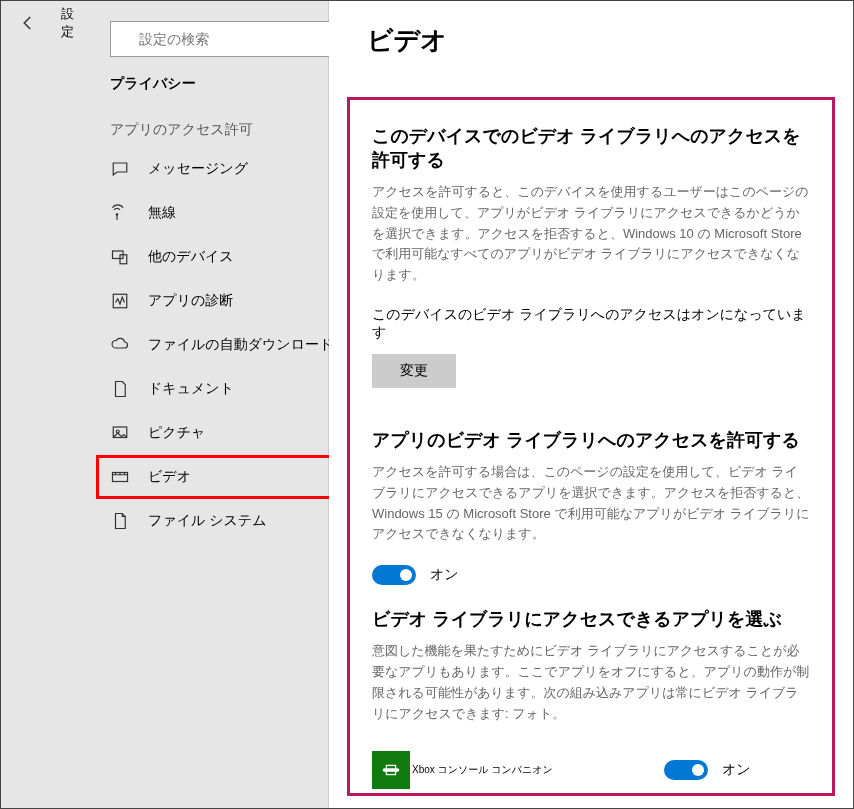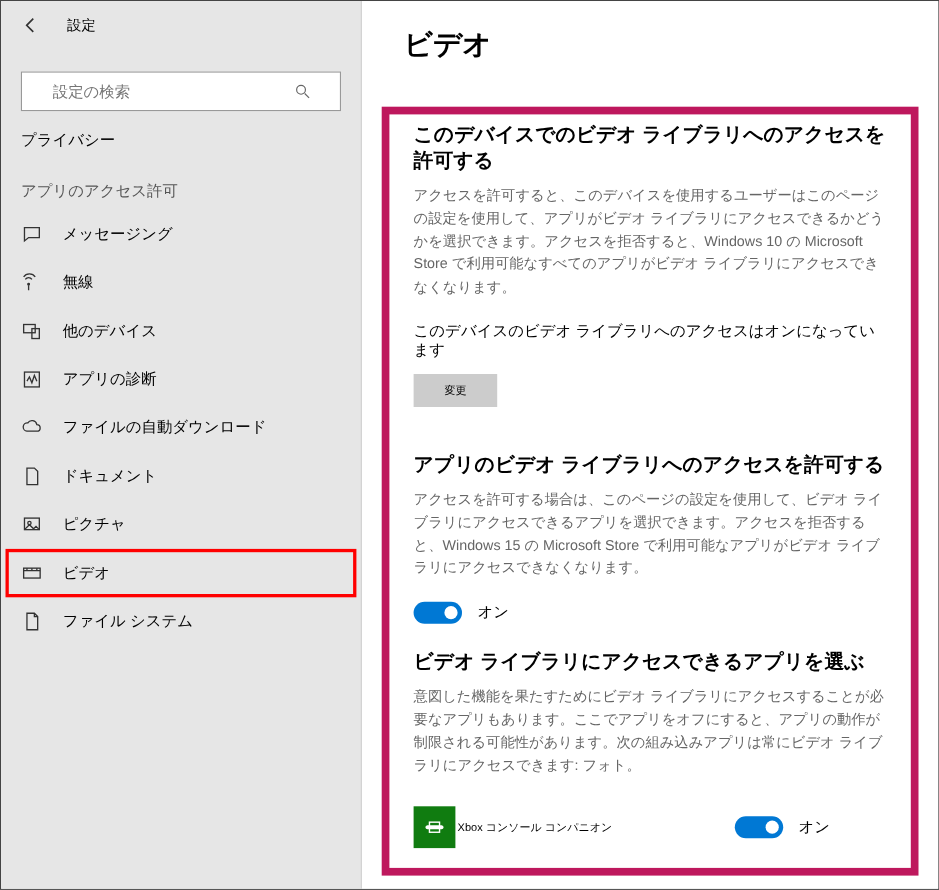--- a/index.html
+++ b/index.html
@@ -1,38 +1,38 @@
 <!DOCTYPE html>
 <html><head>
 <meta charset="utf-8">
 <style>
 html,body{margin:0;padding:0;font-family:"Yu Gothic UI","Meiryo","Segoe UI",sans-serif;font-size:14px;color:#000;background:#fff}
 .window{width:854px;height:809px;display:flex;border:1px solid #444;box-sizing:border-box;overflow:hidden}
-.sidebar{width:328px;background:#e6e6e6;border-right:1px solid #ccc;display:flex;flex-direction:column;box-sizing:border-box}
+.sidebar{width:328px;background:#e6e6e6;border-right:1px solid #ccc;display:flex;box-sizing:border-box}
 .topbar{display:flex;align-items:center;height:44px;padding:0 18px}
 .back{width:18px;height:18px;color:#333}
 .top-title{margin-left:24px;font-size:13px}
 .side-inner{padding:10px 18px 0 18px}
 .nav-row{display:flex;align-items:center;height:42px;cursor:pointer}
 .nav-row .icon{width:20px;height:20px;display:flex;align-items:center;justify-content:center;color:#333}
 .nav-row .label{margin-left:18px;font-size:14px}
 .home-row{margin-top:18px}
 .search-box{margin:10px 0 18px 0;height:34px;background:#fff;border:1px solid #999;display:flex;align-items:center;padding:0 26px;justify-content:center}
 .search-box input{border:none;outline:none;font-size:14px;background:transparent;width:220px}
-.section-title{font-size:14px;font-weight:normal;margin:6px 0 28px 0}
+.section-title{font-size:14px;font-weight:bold;margin:6px 0 28px 0}
 .group-title{font-size:14px;color:#555;margin:6px 0 8px 0}
 .nav-list .nav-row{height:44px}
 .nav-list .nav-row.selected{position:relative;border:3px solid #ff0000;box-sizing:border-box;margin-left:-14px;padding-left:11px;margin-right:-14px}
 .content{flex:1;position:relative;background:#fff;box-sizing:border-box;padding:22px 0 0 38px}
 .page-title{font-size:26px;font-weight:600;margin:0 0 22px 0}
-.redbox{position:absolute;left:18px;top:96px;right:18px;bottom:12px;border:7px solid #be185d;box-sizing:border-box;padding:6px 22px 18px 22px;overflow:hidden}
+.redbox{position:absolute;left:18px;top:96px;right:18px;bottom:12px;border:3px solid #be185d;box-sizing:border-box;padding:24px 22px 18px 22px;overflow:hidden}
 .h2{font-size:18px;font-weight:600;margin:0 0 10px 0}
 .desc{font-size:13px;color:#666;line-height:1.6;margin:0 0 20px 0;max-width:460px}
 .status-line{font-size:14px;margin-bottom:12px}
-.change-btn{display:inline-block;background:#ccc;padding:8px 28px;font-size:10px;cursor:pointer;margin-bottom:40px}
+.change-btn{display:inline-block;background:#ccc;padding:8px 28px;font-size:14px;cursor:pointer;margin-bottom:40px}
 .toggle-row{display:flex;align-items:center;margin:4px 0 22px 0}
 .toggle{width:44px;height:20px;border-radius:10px;position:relative;cursor:pointer}
 .toggle.on{background:#0078d4}
 .toggle .knob{position:absolute;width:12px;height:12px;border-radius:50%;background:#fff;top:4px}
 .toggle.on .knob{right:4px}
 .toggle-label{margin-left:14px;font-size:14px}
 .app-row{display:flex;align-items:center;height:52px;margin-bottom:6px}
 .app-icon{width:38px;height:38px;display:flex;align-items:center;justify-content:center;color:#fff}
 .app-icon.green{background:#107c10}
 .app-name{margin-left:2px;font-size:10px;flex:0 0 220px}

